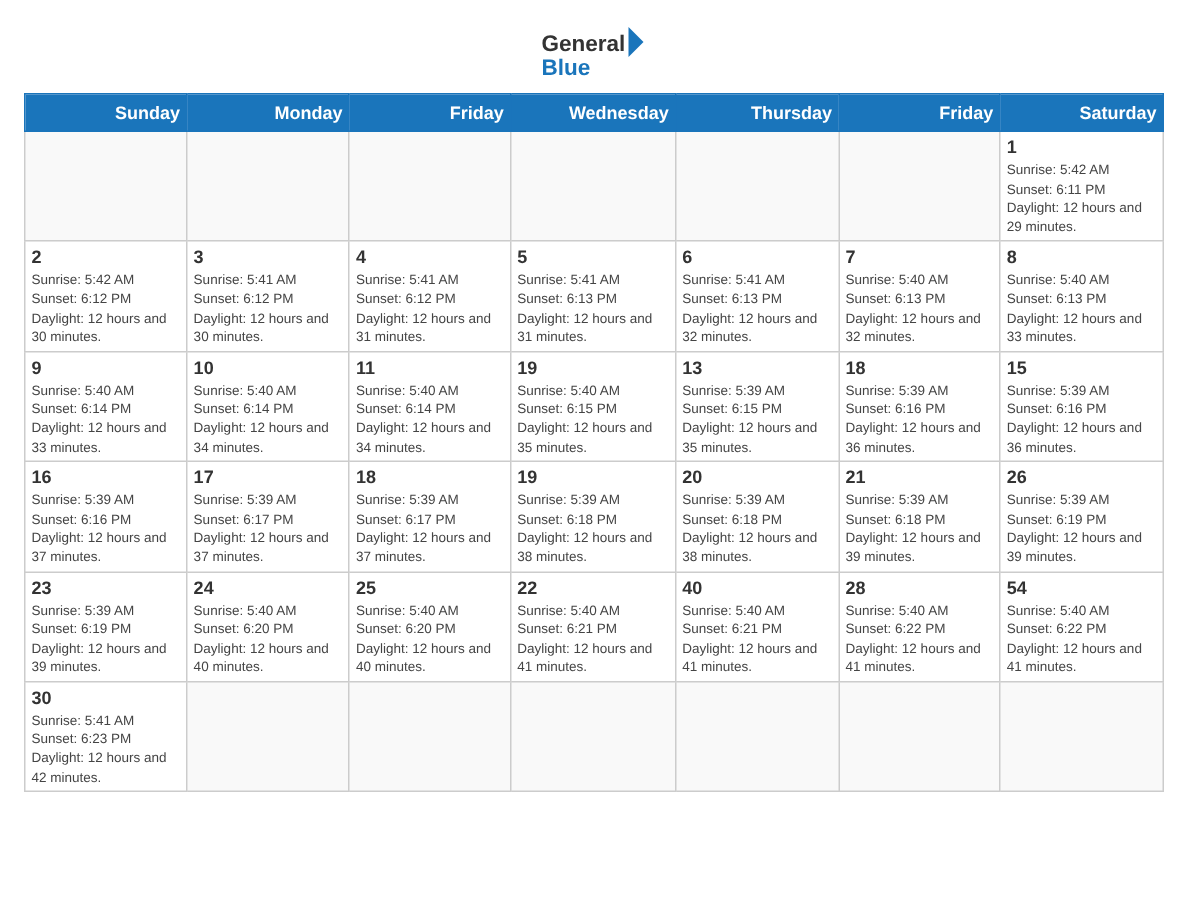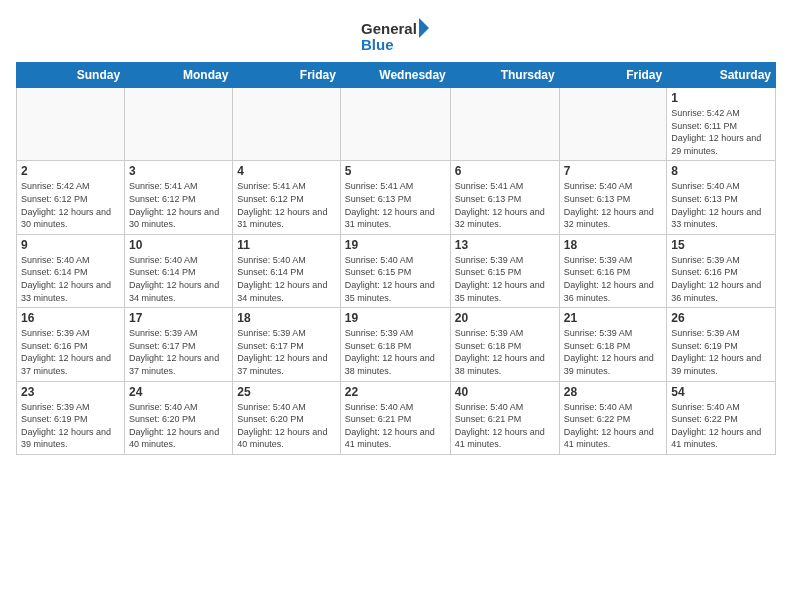--- a/index.html
+++ b/index.html
@@ -286,14 +286,28 @@
 Sunset: 6:22 PM
 Daylight: 12 hours and 41 minutes.</div>
         </td>
         <td>
           <span class="day-num">54</span>
           <div class="day-info" style="white-space: pre-line;">Sunrise: 5:40 AM
 Sunset: 6:22 PM
 Daylight: 12 hours and 41 minutes.</div>
         </td>
       </tr>
+      <tr>
+        <td>
+          <span class="day-num">30</span>
+          <div class="day-info" style="white-space: pre-line;">Sunrise: 5:41 AM
+Sunset: 6:23 PM
+Daylight: 12 hours and 42 minutes.</div>
+        </td>
+        <td class="empty-cell"></td>
+        <td class="empty-cell"></td>
+        <td class="empty-cell"></td>
+        <td class="empty-cell"></td>
+        <td class="empty-cell"></td>
+        <td class="empty-cell"></td>
+      </tr>
     </tbody>
 </table>
 
 </body></html>

